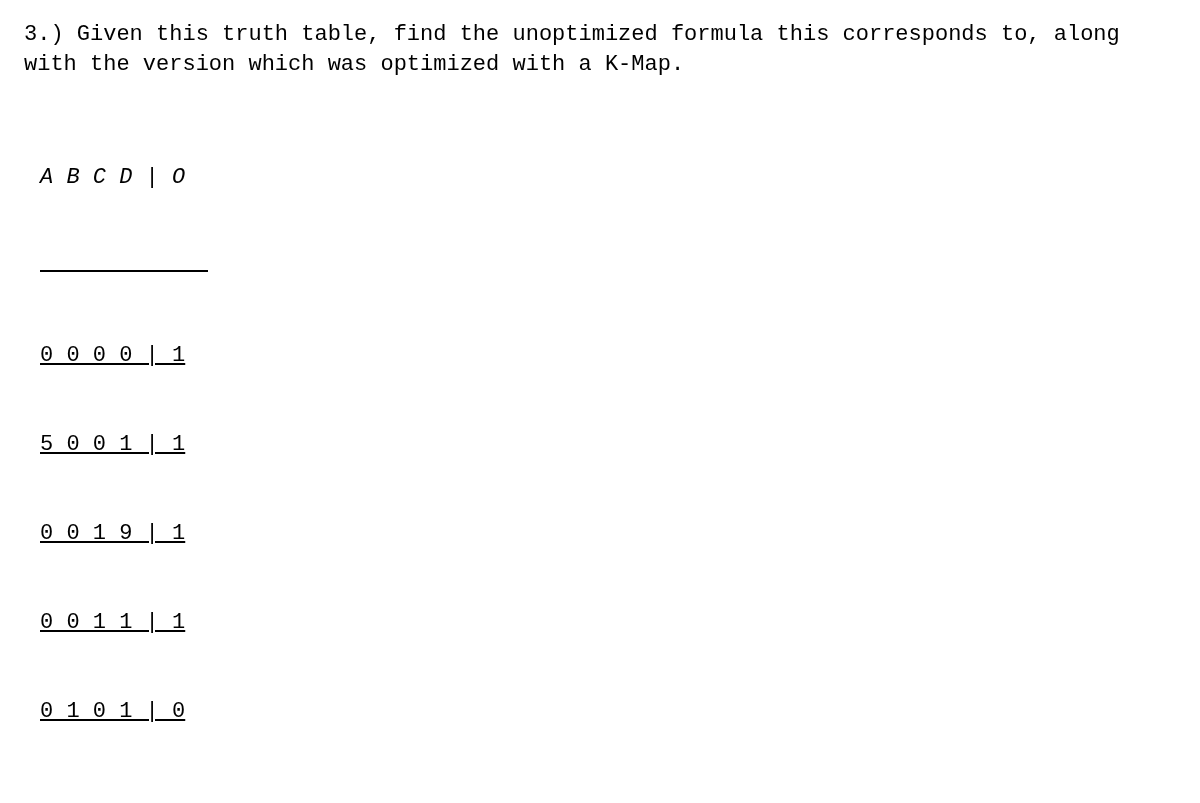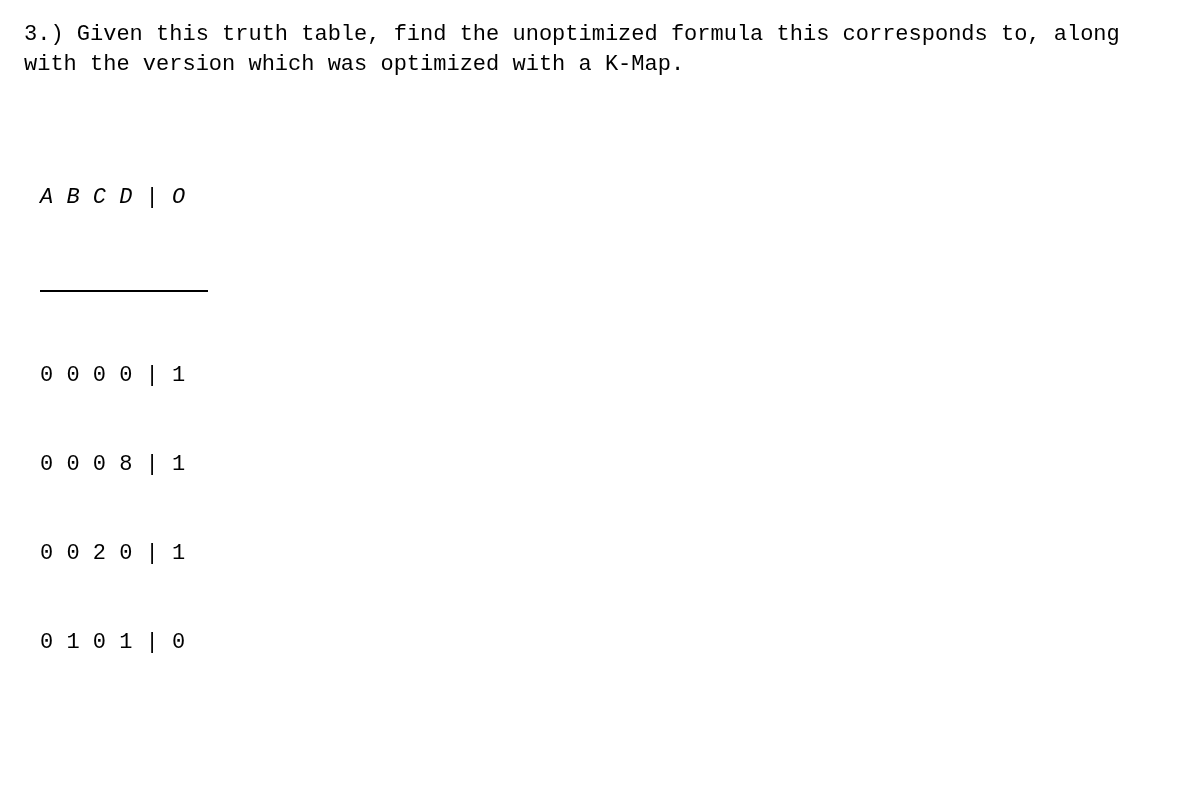--- a/index.html
+++ b/index.html
@@ -7,52 +7,54 @@
     padding: 20px 24px;
     font-family: "Courier New", Courier, monospace;
     font-size: 22px;
     line-height: 1.35;
     color: #000;
     background: #fff;
     width: 1200px;
     box-sizing: border-box;
   }
   .prompt {
-    margin-bottom: 44px;
+    margin-bottom: 24px;
   }
   .table-block {
     margin-left: 16px;
     margin-bottom: 28px;
     white-space: pre;
   }
   .table-header {
     padding-bottom: 4px;
     font-style: italic;
   }
   .hr-line {
     border: none;
     border-top: 2px solid #000;
     width: 168px;
     margin: 14px 0 10px 0;
   }
   .row {
     white-space: pre;
+    text-decoration: underline;
   }
 </style>
 </head>
 <body>
 
 <div class="prompt">3.)  Given this truth table, find the unoptimized formula this corresponds to, along with the version which was optimized with a K-Map.</div>
 
 <div class="table-block">
   <div class="table-header">A B C D | O</div>
   <hr class="hr-line">
   <div class="row">0 0 0 0 | 1</div>
-  <div class="row">0 0 0 8 | 1</div>
-  <div class="row">0 0 2 0 | 1</div>
+  <div class="row">5 0 0 1 | 1</div>
+  <div class="row">0 0 1 9 | 1</div>
+  <div class="row">0 0 1 1 | 1</div>
   <div class="row">0 1 0 1 | 0</div>
   
   
   
   
   
   
   
   
   

